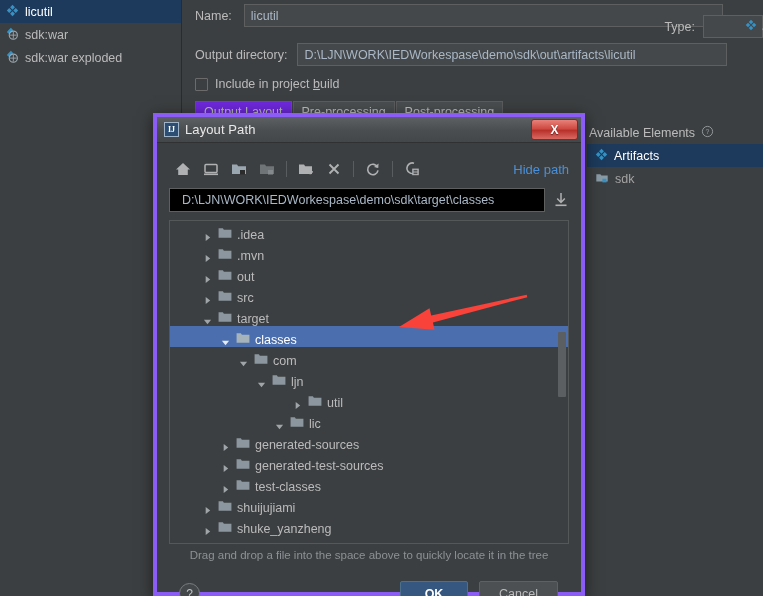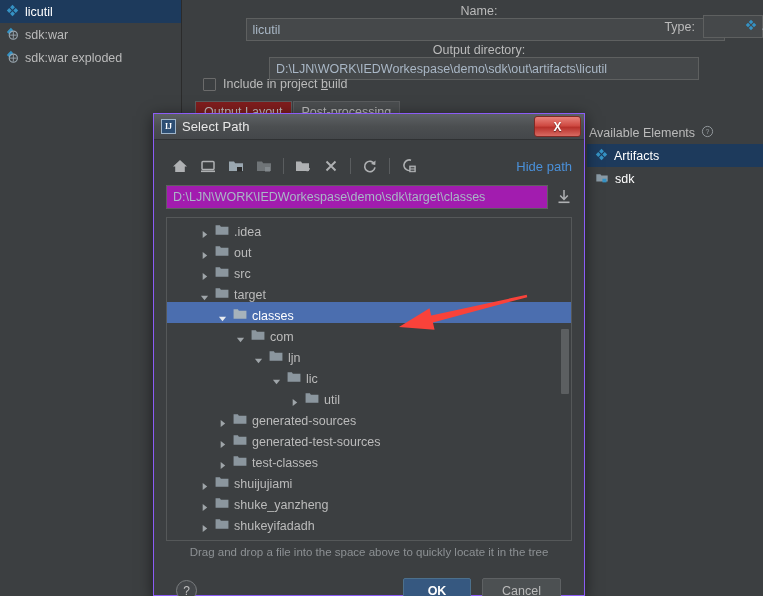--- a/index.html
+++ b/index.html
@@ -21,69 +21,69 @@
   }
   .bg-sidebar-item {
     height: 23px; display: flex; align-items: center;
     padding-left: 6px; gap: 6px; color: #bbbbbb; font-size: 12.5px;
   }
   .bg-sidebar-item.selected { background: #1d3a5c; color: #ffffff; }
   .bg-main {
     position: absolute; left: 183px; top: 0; right: 0; bottom: 0;
     background: #3c3f41;
   }
-  .form-row { position: absolute; display: flex; align-items: center; flex-direction: column; }
+  .form-row { position: absolute; display: flex; align-items: center; }
   .form-label { color: #bbbbbb; font-size: 12.5px; white-space: nowrap; }
   .text-field {
     background: #45484a; border: 1px solid #5e6060;
     color: #a9b7c6; font-size: 12.5px;
     padding: 2px 6px; height: 23px; line-height: 19px;
     overflow: hidden; white-space: nowrap;
   }
-  .chk-row { position: absolute; left: 12px; top: 77px; display: flex; align-items: center; gap: 7px; margin-left: 8px; }
+  .chk-row { position: absolute; left: 12px; top: 77px; display: flex; align-items: center; gap: 7px; }
   .chk-box {
     width: 13px; height: 13px; border: 1px solid #6b6b6b;
     background: #3c3f41; border-radius: 1px;
   }
   .chk-label { font-size: 12.5px; color: #bbbbbb; }
   .chk-label u { text-decoration: underline; }
 
   .tabs { position: absolute; left: 12px; top: 101px; display: flex; gap: 1px; }
   .tab {
     background: #4a4d4f; border: 1px solid #5a5c5e; border-bottom: none;
     padding: 3px 8px 4px 8px; font-size: 12.5px; color: #bbbbbb;
     height: 22px; white-space: nowrap;
   }
-  .tab.active { background: #7f1d1d; }
+  .tab.active { background: #6d28d9; }
 
   .type-wrap { position: absolute; right: 0; top: 4px; display: flex; align-items: center; gap: 8px; margin-top: 11px; }
   .type-combo {
     background: #45484a; border: 1px solid #5e6060; height: 23px;
     display: flex; align-items: center; gap: 5px; padding: 0 6px;
     color: #a9b7c6; font-size: 12.5px; white-space: nowrap;
   }
 
   
   .avail-panel { position: absolute; left: 404px; top: 122px; right: 0; bottom: 0; }
   .avail-header {
     display: flex; align-items: center; gap: 6px;
     height: 22px; font-size: 12.5px; color: #bbbbbb; padding-left: 2px;
   }
   .avail-item {
     height: 23px; display: flex; align-items: center; gap: 6px;
-    padding-left: 8px; font-size: 12.5px; color: #ffffff;
+    padding-left: 8px; font-size: 12.5px; color: #a3a3a3;
   }
   .avail-item.selected { background: #1d3a5c; color: #ffffff; }
 
   
   .dialog {
     position: absolute; left: 153px; top: 113px;
     width: 432px; height: 483px;
     background: #3c3f41;
-    border: 1px solid #8b5cf6;
+    border: 4px solid #8b5cf6;
     box-shadow: 0 3px 14px rgba(0,0,0,0.55);
   }
   .dlg-titlebar {
     height: 26px; display: flex; align-items: center;
     padding-left: 7px; position: relative;
     background: linear-gradient(to bottom, #5d6164 0%, #4b4e50 52%, #44474a 100%);
     border-bottom: 1px solid #2f3133;
   }
   .dlg-title-text {
     font-size: 13px; color: #e8e8e8; margin-left: 6px; letter-spacing: .1px;
@@ -114,23 +114,23 @@
     align-items: center; justify-content: center;
   }
   .tb-sep { width: 1px; height: 16px; background: #5a5d5f; margin: 0 5px; }
   .hide-path { margin-left: auto; color: #4a90d9; font-size: 13px; }
 
   .path-row {
     position: absolute; left: 12px; top: 45px; right: 12px; height: 24px;
     display: flex; align-items: center; gap: 8px;
   }
   .path-input {
-    flex: 1; height: 24px; background: #a21caf;
+    flex: 1; height: 24px; background: #000000;
     border: 1px solid #5e6060; color: #a9b7c6;
-    font-size: 12.5px; padding: 0 6px; line-height: 22px;
+    font-size: 12.5px; padding: 0 12px; line-height: 22px;
     overflow: hidden; white-space: nowrap;
   }
   .dl-icon { width: 16px; height: 18px; flex: 0 0 16px; }
 
   .tree-panel {
     position: absolute; left: 12px; top: 77px; right: 12px;
     height: 324px; background: #3c3f41;
     border: 1px solid #555859; overflow: hidden;
   }
   .tree-rows { position: relative; }
@@ -252,20 +252,21 @@
       <div class="text-field" style="width:430px; margin-left:10px;">D:\LJN\WORK\IEDWorkespase\demo\sdk\out\artifacts\licutil</div>
     </div>
 
     <div class="chk-row">
       <span class="chk-box"></span>
       <span class="chk-label"><span>Include in project </span><u>b</u><span>uild</span></span>
     </div>
 
     <div class="tabs">
       <div class="tab active">Output Layout</div>
+      <div class="tab">Pre-processing</div>
       <div class="tab">Post-processing</div>
     </div>
 
     <div class="avail-panel">
       <div class="avail-header">
         <span>Available Elements</span>
         <span>
           <svg width="13" height="13" viewBox="0 0 16 16">
             <circle cx="8" cy="8" r="6.3" fill="none" stroke="#9aa0a4" stroke-width="1.1"></circle>
             <text x="8" y="11.4" font-size="8.5" fill="#9aa0a4" text-anchor="middle" font-family="Liberation Sans, sans-serif">?</text>
@@ -292,21 +293,21 @@
         </span>
         <span>sdk</span>
       </div>
     </div>
   </div>
 
   <div class="dialog">
 
     <div class="dlg-titlebar">
       <span class="ij-logo">IJ</span>
-      <span class="dlg-title-text">Select Path</span>
+      <span class="dlg-title-text">Layout Path</span>
       <div class="dlg-close">X</div>
     </div>
 
     <div class="dlg-body">
 
       <div class="dlg-toolbar">
         <div class="tb-btn">
           <svg width="16" height="16" viewBox="0 0 16 16">
             <path d="M8 2 L15 8.5 L12.8 8.5 L12.8 14 L3.2 14 L3.2 8.5 L1 8.5 Z" fill="#afb1b3"></path>
           </svg>
@@ -386,20 +387,32 @@
             <div class="tree-row">
               <span style="width: 30px; flex: 0 0 30px;"></span>
               <span class="tw">
                 <svg width="9" height="9" viewBox="0 0 10 10">
                   <polygon points="3,1 8,5 3,9" fill="#9fa5a9"></polygon>
                 </svg>
               </span>
               <span class="folder-ico" style="margin-left: 4px;"><svg width="14" height="12" viewBox="0 0 16 14">
                   <path d="M0.5 1.5 L5.5 1.5 L6.7 3.2 L15.5 3.2 L15.5 12.5 L0.5 12.5 Z" fill="#8b969e"></path>
                 </svg></span>
+              <span class="tree-label">.mvn</span>
+            </div>
+            <div class="tree-row">
+              <span style="width: 30px; flex: 0 0 30px;"></span>
+              <span class="tw">
+                <svg width="9" height="9" viewBox="0 0 10 10">
+                  <polygon points="3,1 8,5 3,9" fill="#9fa5a9"></polygon>
+                </svg>
+              </span>
+              <span class="folder-ico" style="margin-left: 4px;"><svg width="14" height="12" viewBox="0 0 16 14">
+                  <path d="M0.5 1.5 L5.5 1.5 L6.7 3.2 L15.5 3.2 L15.5 12.5 L0.5 12.5 Z" fill="#8b969e"></path>
+                </svg></span>
               <span class="tree-label">out</span>
             </div>
             <div class="tree-row">
               <span style="width: 30px; flex: 0 0 30px;"></span>
               <span class="tw">
                 <svg width="9" height="9" viewBox="0 0 10 10">
                   <polygon points="3,1 8,5 3,9" fill="#9fa5a9"></polygon>
                 </svg>
               </span>
               <span class="folder-ico" style="margin-left: 4px;"><svg width="14" height="12" viewBox="0 0 16 14">
@@ -449,42 +462,42 @@
                 <svg width="9" height="9" viewBox="0 0 10 10">
                   <polygon points="1,3 9,3 5,8" fill="#9fa5a9"></polygon>
                 </svg>
               </span>
               <span class="folder-ico" style="margin-left: 4px;"><svg width="14" height="12" viewBox="0 0 16 14">
                   <path d="M0.5 1.5 L5.5 1.5 L6.7 3.2 L15.5 3.2 L15.5 12.5 L0.5 12.5 Z" fill="#8b969e"></path>
                 </svg></span>
               <span class="tree-label">ljn</span>
             </div>
             <div class="tree-row">
+              <span style="width: 120px; flex: 0 0 120px;"></span>
+              <span class="tw">
+                <svg width="9" height="9" viewBox="0 0 10 10">
+                  <polygon points="3,1 8,5 3,9" fill="#9fa5a9"></polygon>
+                </svg>
+              </span>
+              <span class="folder-ico" style="margin-left: 4px;"><svg width="14" height="12" viewBox="0 0 16 14">
+                  <path d="M0.5 1.5 L5.5 1.5 L6.7 3.2 L15.5 3.2 L15.5 12.5 L0.5 12.5 Z" fill="#8b969e"></path>
+                </svg></span>
+              <span class="tree-label">util</span>
+            </div>
+            <div class="tree-row">
               <span style="width: 102px; flex: 0 0 102px;"></span>
               <span class="tw">
                 <svg width="9" height="9" viewBox="0 0 10 10">
                   <polygon points="1,3 9,3 5,8" fill="#9fa5a9"></polygon>
                 </svg>
               </span>
               <span class="folder-ico" style="margin-left: 4px;"><svg width="14" height="12" viewBox="0 0 16 14">
                   <path d="M0.5 1.5 L5.5 1.5 L6.7 3.2 L15.5 3.2 L15.5 12.5 L0.5 12.5 Z" fill="#8b969e"></path>
                 </svg></span>
               <span class="tree-label">lic</span>
-            </div>
-            <div class="tree-row">
-              <span style="width: 120px; flex: 0 0 120px;"></span>
-              <span class="tw">
-                <svg width="9" height="9" viewBox="0 0 10 10">
-                  <polygon points="3,1 8,5 3,9" fill="#9fa5a9"></polygon>
-                </svg>
-              </span>
-              <span class="folder-ico" style="margin-left: 4px;"><svg width="14" height="12" viewBox="0 0 16 14">
-                  <path d="M0.5 1.5 L5.5 1.5 L6.7 3.2 L15.5 3.2 L15.5 12.5 L0.5 12.5 Z" fill="#8b969e"></path>
-                </svg></span>
-              <span class="tree-label">util</span>
             </div>
             <div class="tree-row">
               <span style="width: 48px; flex: 0 0 48px;"></span>
               <span class="tw">
                 <svg width="9" height="9" viewBox="0 0 10 10">
                   <polygon points="3,1 8,5 3,9" fill="#9fa5a9"></polygon>
                 </svg>
               </span>
               <span class="folder-ico" style="margin-left: 4px;"><svg width="14" height="12" viewBox="0 0 16 14">
                   <path d="M0.5 1.5 L5.5 1.5 L6.7 3.2 L15.5 3.2 L15.5 12.5 L0.5 12.5 Z" fill="#8b969e"></path>

